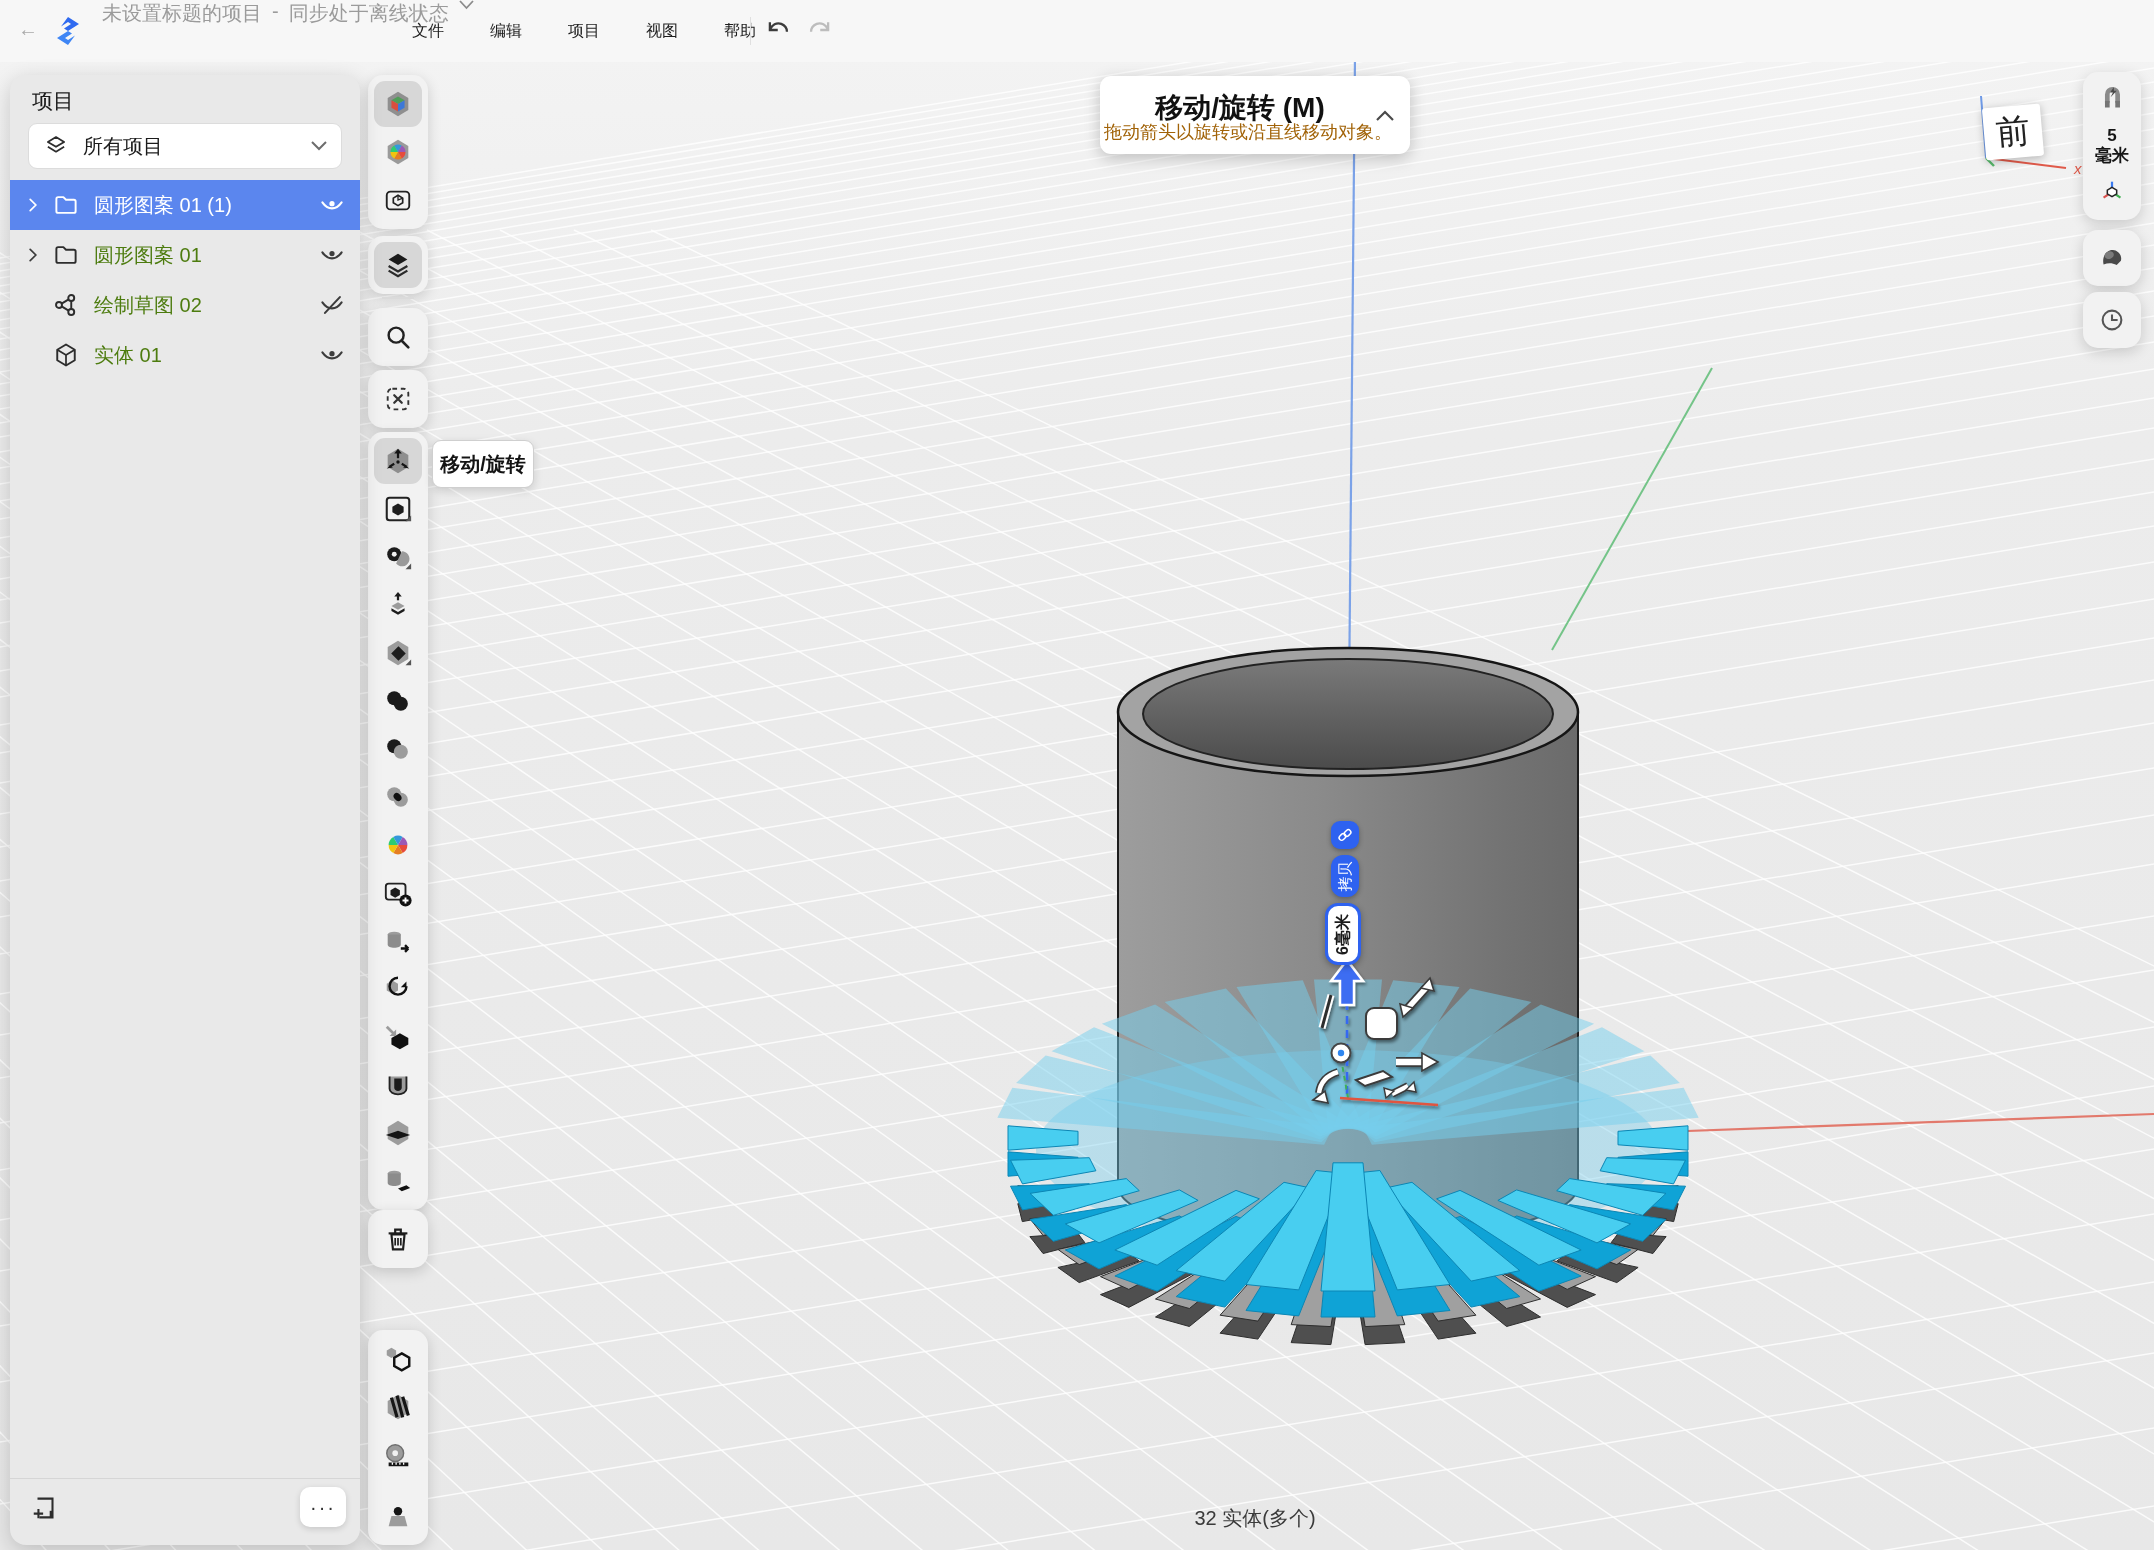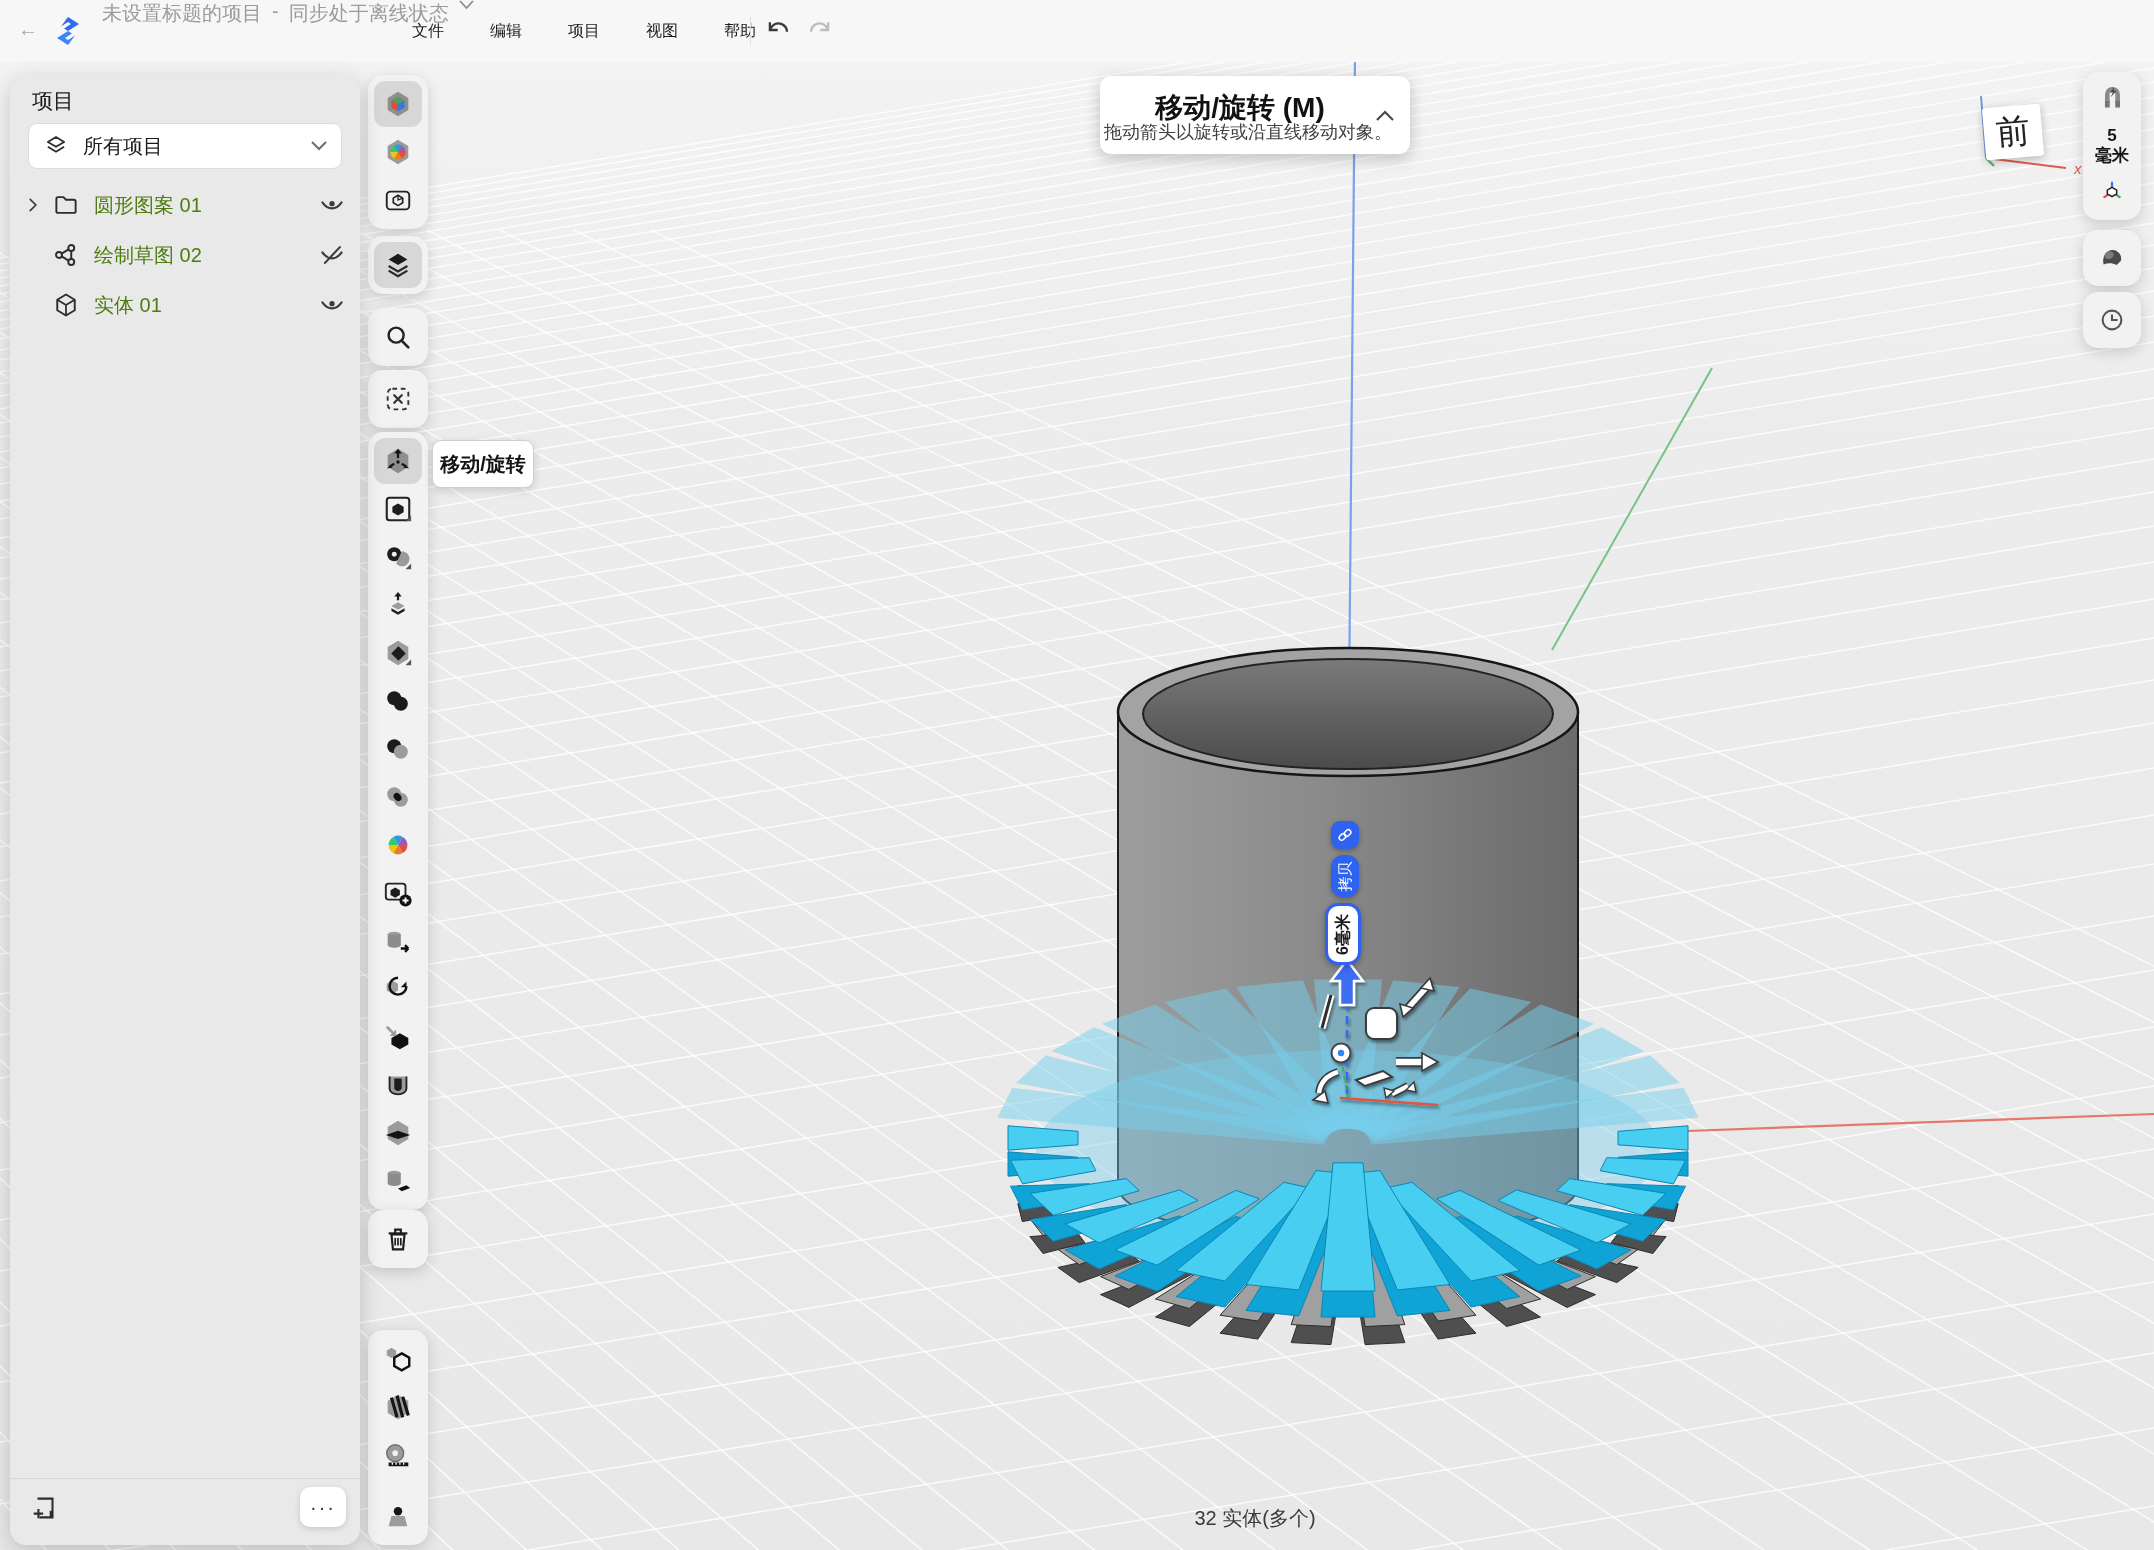--- a/index.html
+++ b/index.html
@@ -48,21 +48,21 @@
   .tbtn.selected{background:#d7d7d7;}
   .tcol-divider{position:absolute;left:382px;top:297px;width:32px;height:2px;background:#dadada;z-index:15;}
   .tool-tip-label{position:absolute;left:432px;top:440px;width:100px;height:46px;background:#fff;border:1px solid #cfcfcf;
     border-radius:9px;box-shadow:0 3px 10px rgba(0,0,0,.14);display:flex;align-items:center;justify-content:center;
     font-size:20px;font-weight:600;color:#141414;z-index:16;}
 
   
   .hint{position:absolute;left:1100px;top:76px;width:310px;height:78px;background:#fff;border-radius:11px;
     box-shadow:0 4px 16px rgba(0,0,0,.22);z-index:12;}
   .hint-title{position:absolute;left:0;top:13px;width:280px;text-align:center;font-size:28px;font-weight:700;color:#111;}
-  .hint-desc{position:absolute;left:0;top:44px;width:296px;text-align:center;font-size:18px;color:#404040;}
+  .hint-desc{position:absolute;left:0;top:44px;width:296px;text-align:center;font-size:18px;color:#a16207;}
   .hint-chevron{position:absolute;right:16px;top:34px;cursor:pointer;}
 
   
   .rgroup{position:absolute;left:2083px;width:58px;background:#f2f2f2;border-radius:15px;
     box-shadow:0 4px 14px rgba(0,0,0,.16);display:flex;flex-direction:column;align-items:center;padding:6px 0;box-sizing:border-box;z-index:15;}
   .rbtn{width:46px;height:44px;display:flex;align-items:center;justify-content:center;cursor:pointer;}
   .snap-text{font-size:17px;font-weight:700;color:#161616;text-align:center;line-height:20px;margin:4px 0;}
 
   
   .viewcube{position:absolute;left:1962px;top:88px;width:130px;height:96px;z-index:11;}
@@ -429,20 +429,33 @@
         <path d="M6 17 l10 6 10-6" fill="none" stroke="#2d2d2d" stroke-width="2.2" stroke-linejoin="round"></path>
       </svg>
       <span class="flex">所有项目</span>
       <svg width="16" height="10" viewBox="0 0 16 10">
         <polyline points="1,1 8,8 15,1" fill="none" stroke="#6d6d6d" stroke-width="2"></polyline>
       </svg>
     </div>
 
     <div class="sb-rows">
 
+      <div class="sb-row selected" style="color:#fff">
+        <svg class="sb-chev" viewBox="0 0 32 32">
+          <path d="M11 6 l10 10 -10 10" fill="none" stroke="#fff" stroke-width="3" stroke-linecap="round"></path>
+          </svg>
+        <svg class="sb-typeicon" viewBox="0 0 32 32">
+          <path d="M5 9 a2 2 0 0 1 2-2 h6 l3 3 h9 a2 2 0 0 1 2 2 v11 a2 2 0 0 1-2 2 H7 a2 2 0 0 1-2-2 z" fill="none" stroke="#ffffff" stroke-width="2.2" stroke-linejoin="round"></path>
+          </svg>
+        <span class="sb-label">圆形图案 01 (1)</span>
+        <svg class="sb-eye" viewBox="0 0 32 32" style="color:#fff">
+          <path d="M5 13 c3.2 4.6 7 6.9 11 6.9 s7.8-2.3 11-6.9" fill="none" stroke="currentColor" stroke-width="2.4" stroke-linecap="round"></path>
+          <circle cx="16" cy="14.5" r="3" fill="currentColor"></circle>
+          </svg>
+      </div>
 
       <div class="sb-row">
         <svg class="sb-chev" viewBox="0 0 32 32">
           <path d="M11 6 l10 10 -10 10" fill="none" stroke="#3c3c3c" stroke-width="3" stroke-linecap="round"></path>
           </svg>
         <svg class="sb-typeicon" viewBox="0 0 32 32">
           <path d="M5 9 a2 2 0 0 1 2-2 h6 l3 3 h9 a2 2 0 0 1 2 2 v11 a2 2 0 0 1-2 2 H7 a2 2 0 0 1-2-2 z" fill="none" stroke="#2d2d2d" stroke-width="2.2" stroke-linejoin="round"></path>
           </svg>
         <span class="sb-label">圆形图案 01</span>
         <svg class="sb-eye" viewBox="0 0 32 32" style="color:#3c3c3c">

